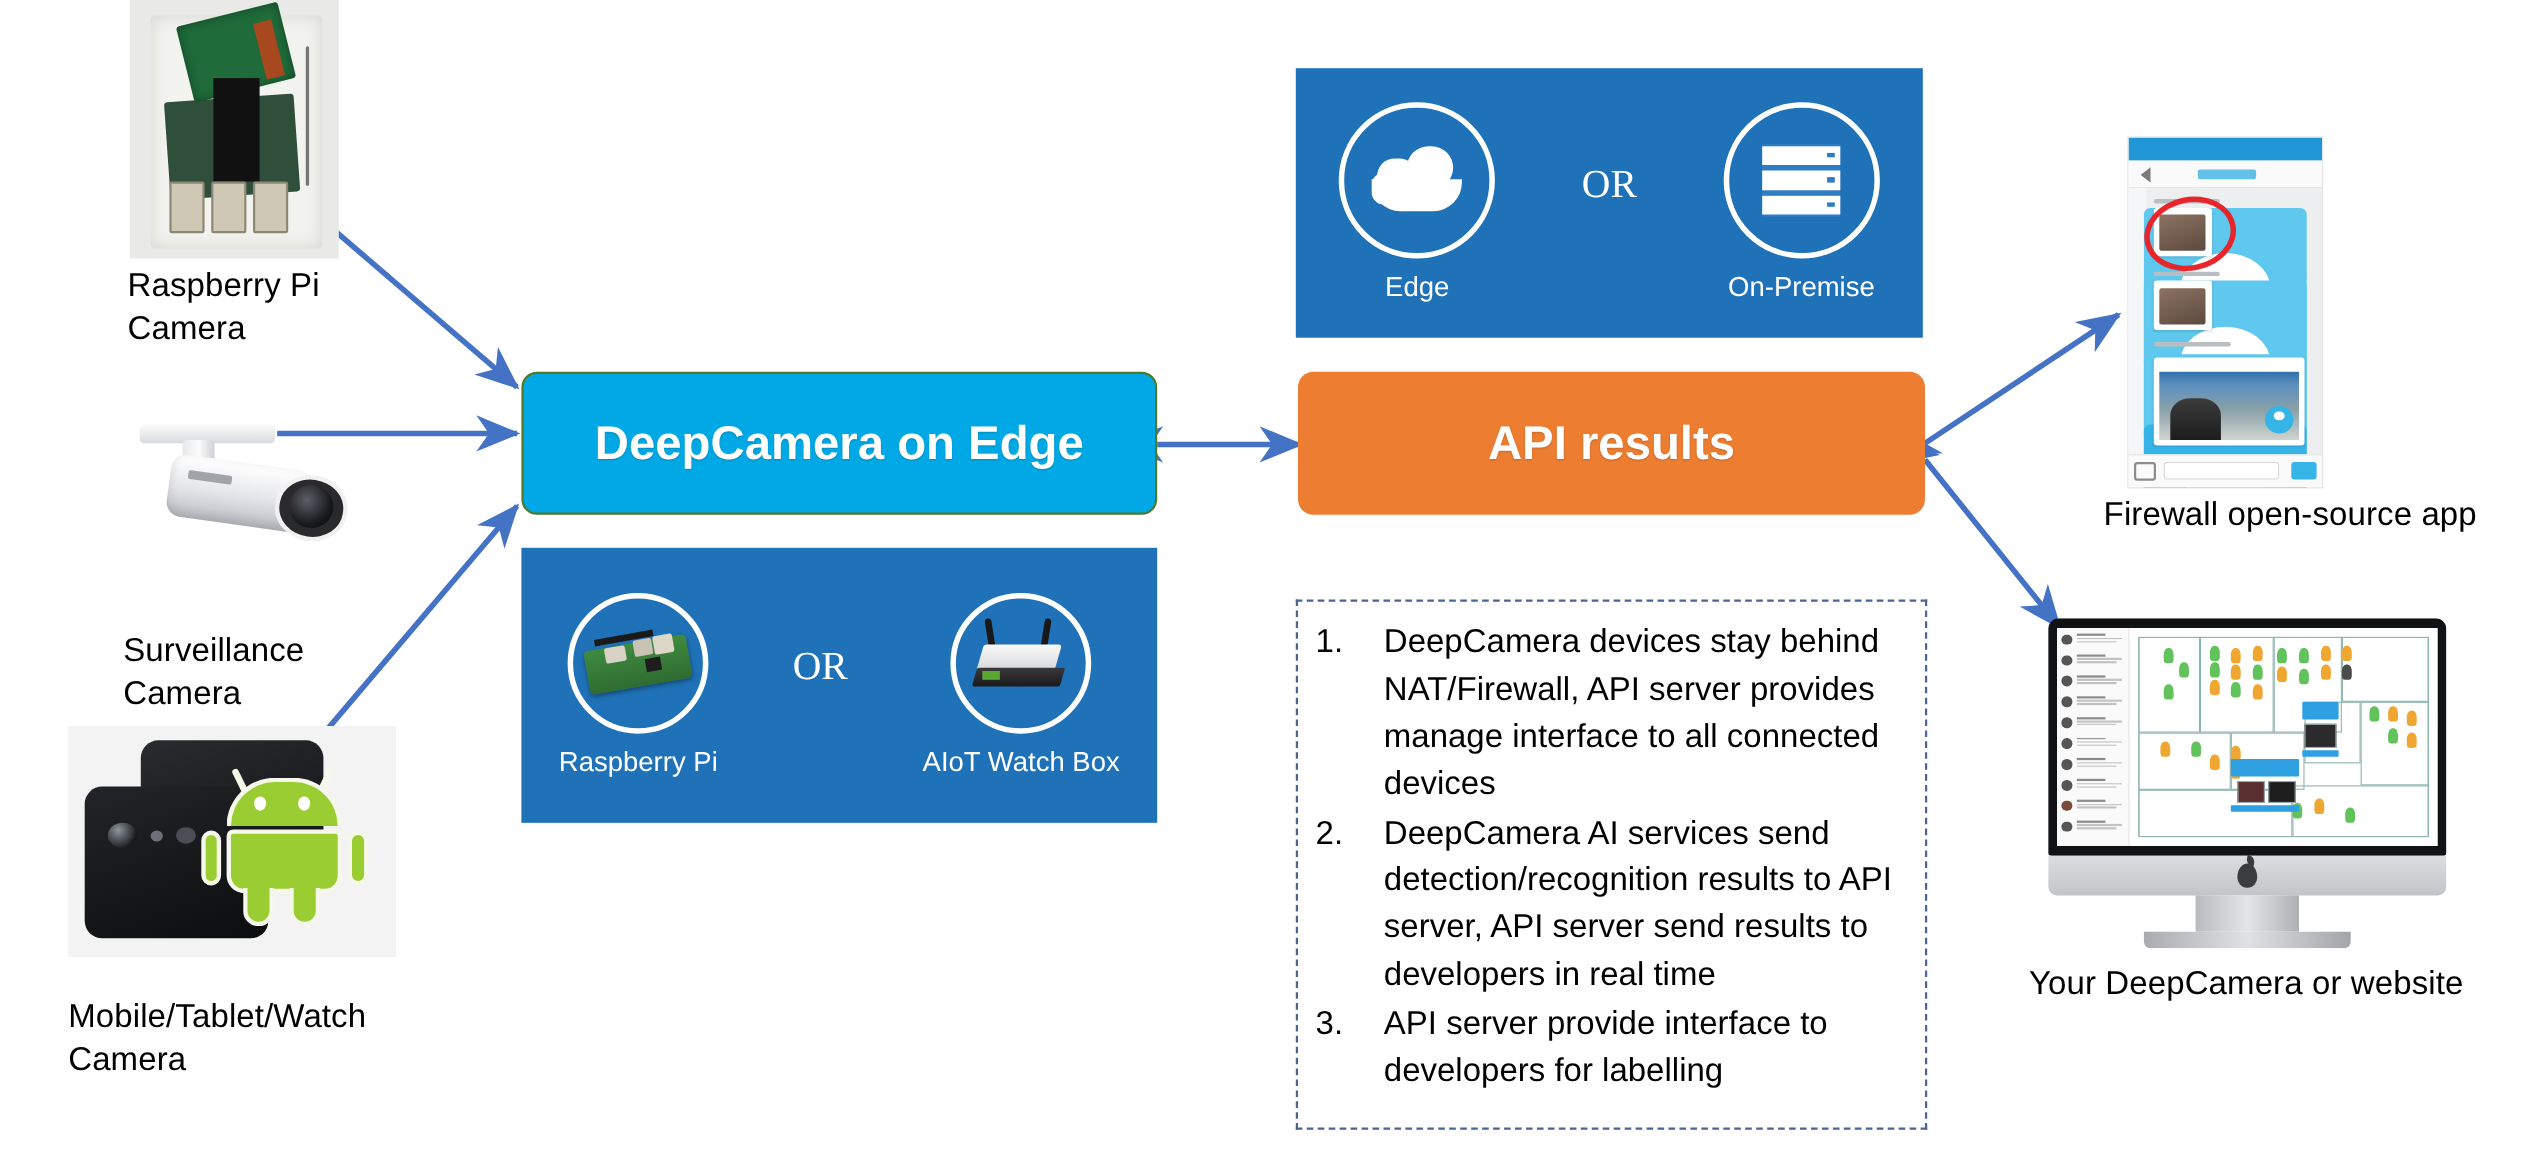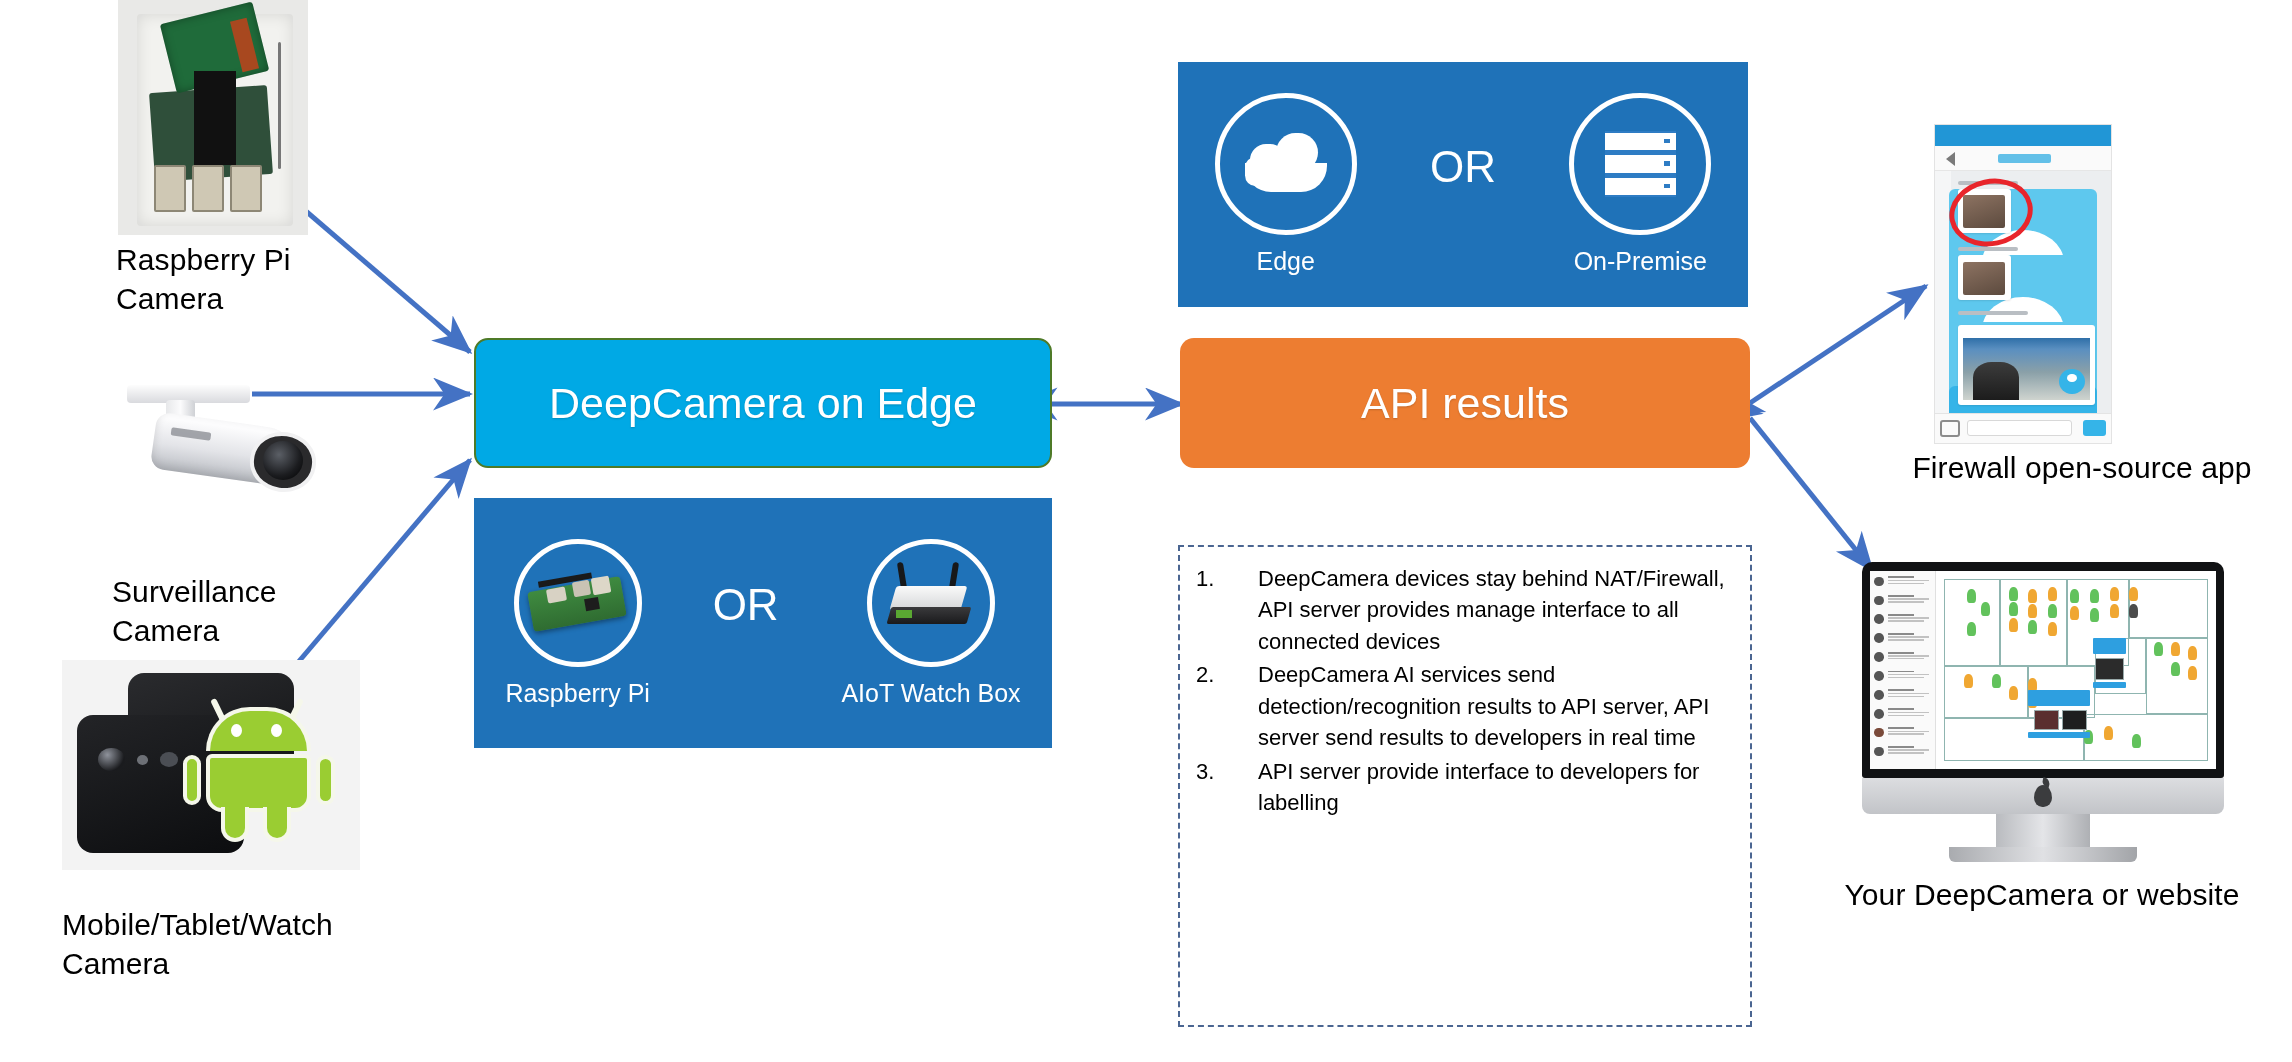--- a/index.html
+++ b/index.html
@@ -21,21 +21,21 @@
 
   
   #arrows { position: absolute; left: 0; top: 0; width: 2292px; height: 1062px; pointer-events: none; }
 
   
   .procbox {
     position: absolute; display: flex; align-items: center; justify-content: center;
     border-radius: 14px;
   }
   .procbox span {
-    color: #ffffff; font-size: 43px; font-weight: 400;
+    color: #ffffff; font-size: 43px; font-weight: 700;
     font-family: "Liberation Sans", sans-serif;
     text-shadow: 0 1px 2px rgba(0,0,0,.18);
   }
   #edge-box { background: #00A9E5; border: 2px solid #4E7A28; }
   #api-box  { background: #ED7D31; }
 
   
   .bluepanel { position: absolute; background: #1F72B8; }
   .opt-row { position: absolute; inset: 0; display: flex; align-items: center; justify-content: space-around; }
   .opt {
@@ -44,37 +44,37 @@
   .opt-circle {
     border: 5px solid #ffffff; border-radius: 50%;
     display: flex; align-items: center; justify-content: center;
     background: transparent;
   }
   .opt-label {
     margin-top: 12px; color: #ffffff; font-size: 25px;
     font-family: "Liberation Sans", sans-serif;
   }
   .or-text {
-    color: #ffffff; font-size: 44px;
-    font-family: Liberation Sans, sans-serif;
+    color: #ffffff; font-size: 36px;
+    font-family: Liberation Serif, serif;
     align-self: center; margin-bottom: 36px;
   }
 
   
   #notes {
     position: absolute;
     border: 2px dashed #4A6591;
     background: #ffffff;
     padding: 16px 22px 14px 16px;
   }
   #notes ol { list-style: none; counter-reset: n; }
   #notes li {
     counter-increment: n;
     display: flex; align-items: flex-start;
-    color: #000; font-size: 22px; line-height: 1.43;
+    color: #000; font-size: 30px; line-height: 1.43;
     font-family: "Liberation Sans", sans-serif;
     margin-bottom: 2px;
   }
   #notes li .num { flex: 0 0 62px; }
   #notes li .num::before { content: counter(n) "."; }
   #notes li .txt { flex: 1; }
 
   
   .photo { position: absolute; overflow: hidden; }
 

